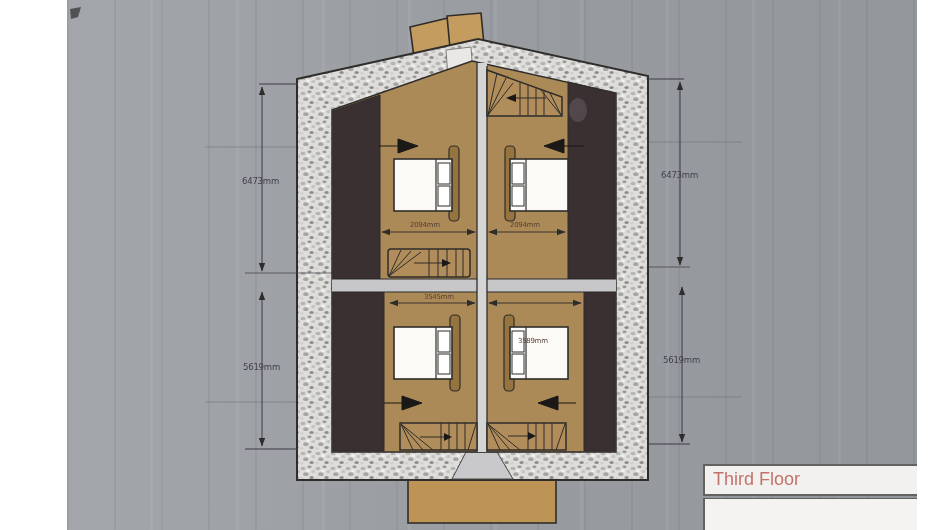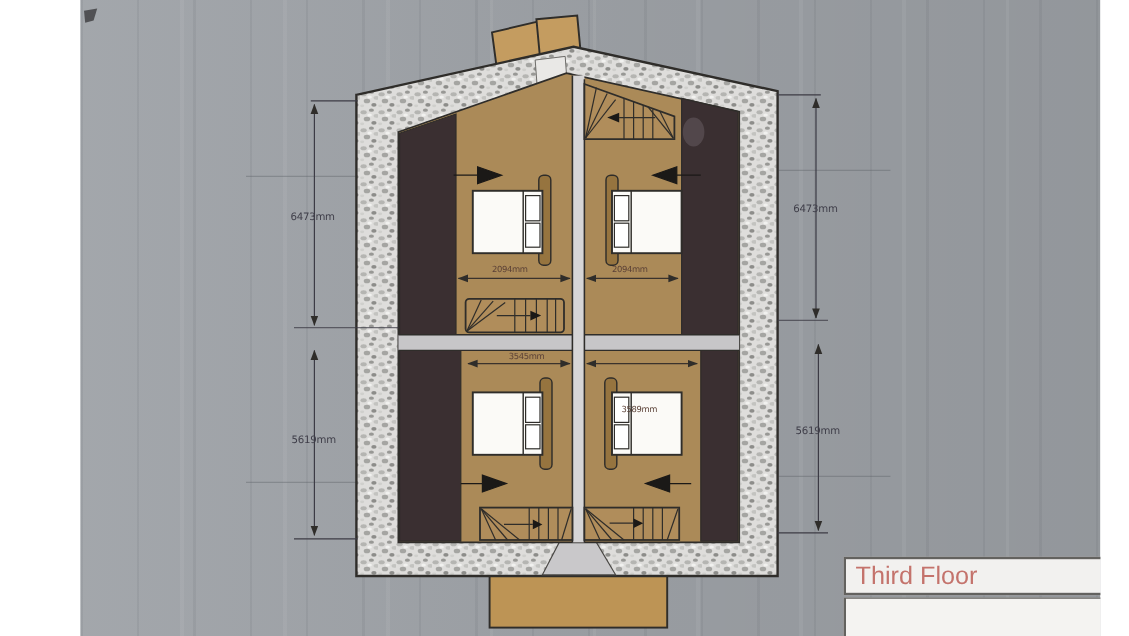--- a/index.html
+++ b/index.html
@@ -13,21 +13,21 @@
           repeating-linear-gradient(90deg, rgba(255,255,255,0) 0 83px, rgba(255,255,255,.06) 83px 86px),
           linear-gradient(90deg, rgba(255,255,255,.05), rgba(0,0,0,.04) 55%, rgba(0,0,0,.07));}
   .stage svg{position:absolute;left:0;top:0;filter:blur(.2px);}
   .dim{position:absolute;font-size:8.5px;color:#3f3e49;letter-spacing:-.2px;
        filter:blur(.28px);white-space:nowrap;}
   .dimi{position:absolute;font-size:7px;color:#5a4036;letter-spacing:-.3px;
         filter:blur(.32px);white-space:nowrap;}
   .tb{position:absolute;left:703px;width:219px;background:#f2f1ef;border:2px solid #63625f;box-sizing:border-box;}
   .tb1{top:464px;height:32px;}
   .tb2{top:498px;height:40px;background:#f4f3f1;border-top-width:1px;}
-  .tb-title{display:block;padding:3px 0 4px 8px;font-size:21px;color:#c4736c;
+  .tb-title{display:block;padding:3px 0 4px 8px;font-size:18px;color:#c4736c;
             font-family:"Liberation Sans",sans-serif;filter:blur(.3px);}
   .tbr{position:absolute;left:924px;top:464px;width:17px;height:66px;background:#cbcbca;}
 </style>
 </head>
 <body>
 
 <div class="stage">
   <div class="scan"></div>
 
   <svg width="941" height="530" viewBox="0 0 941 530">

